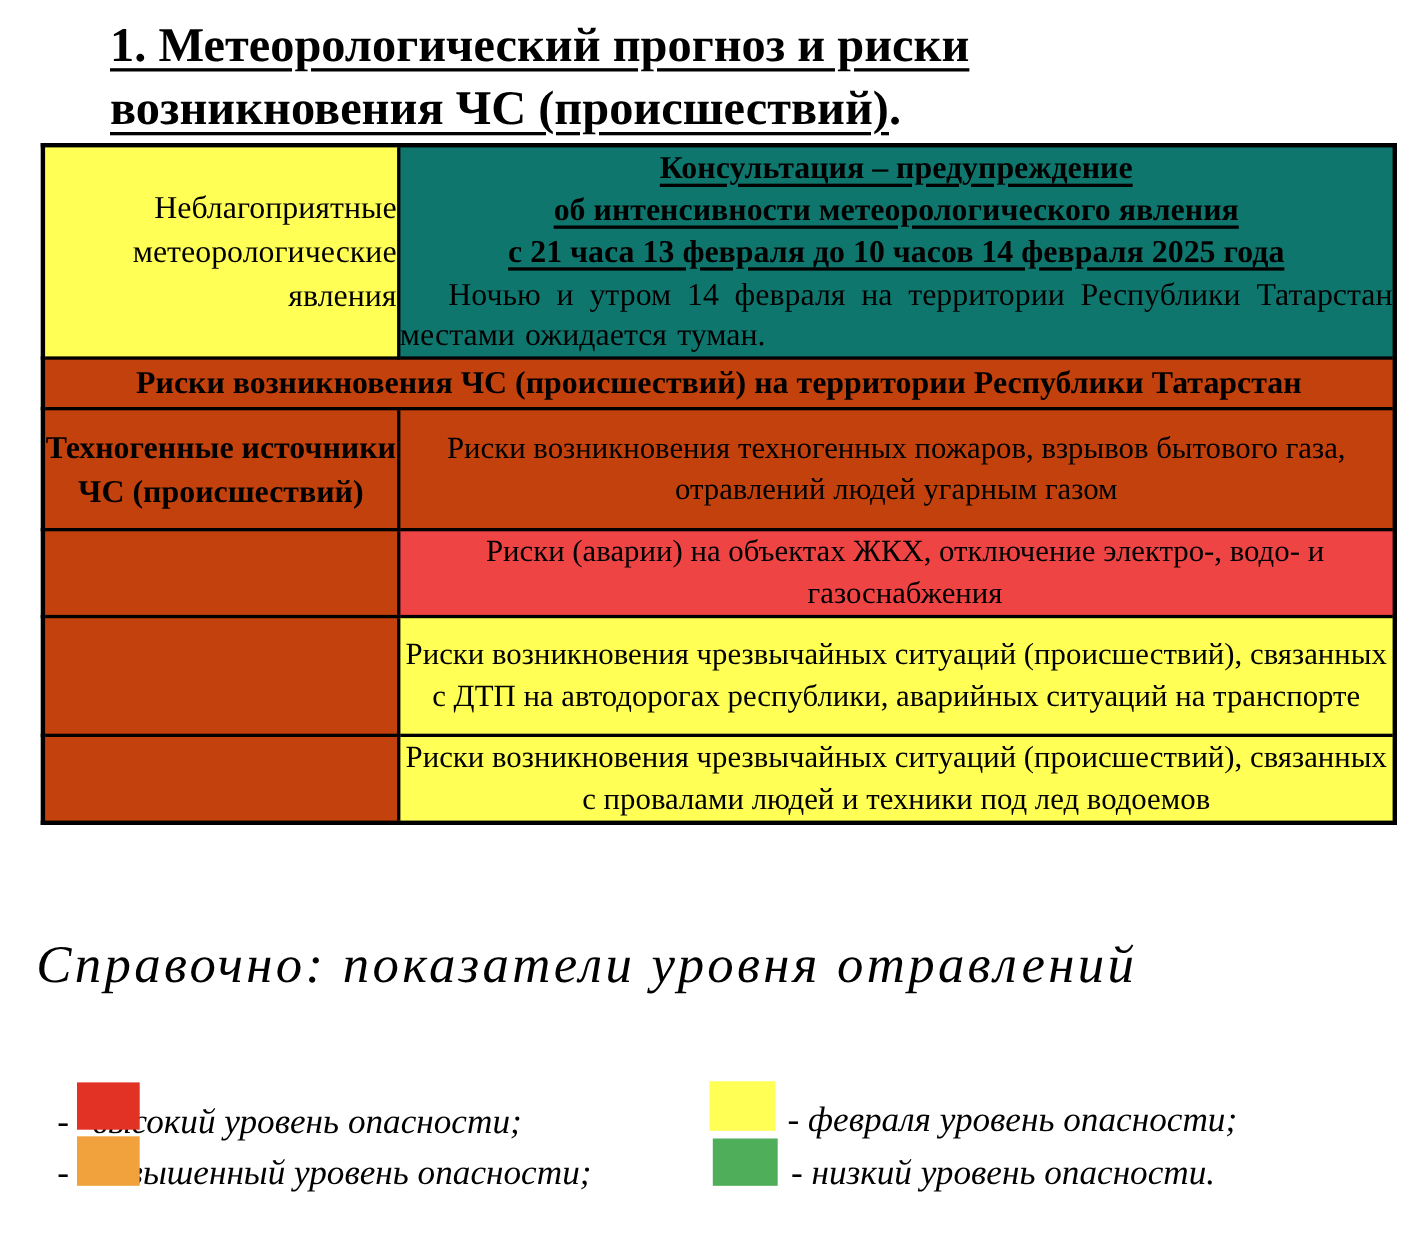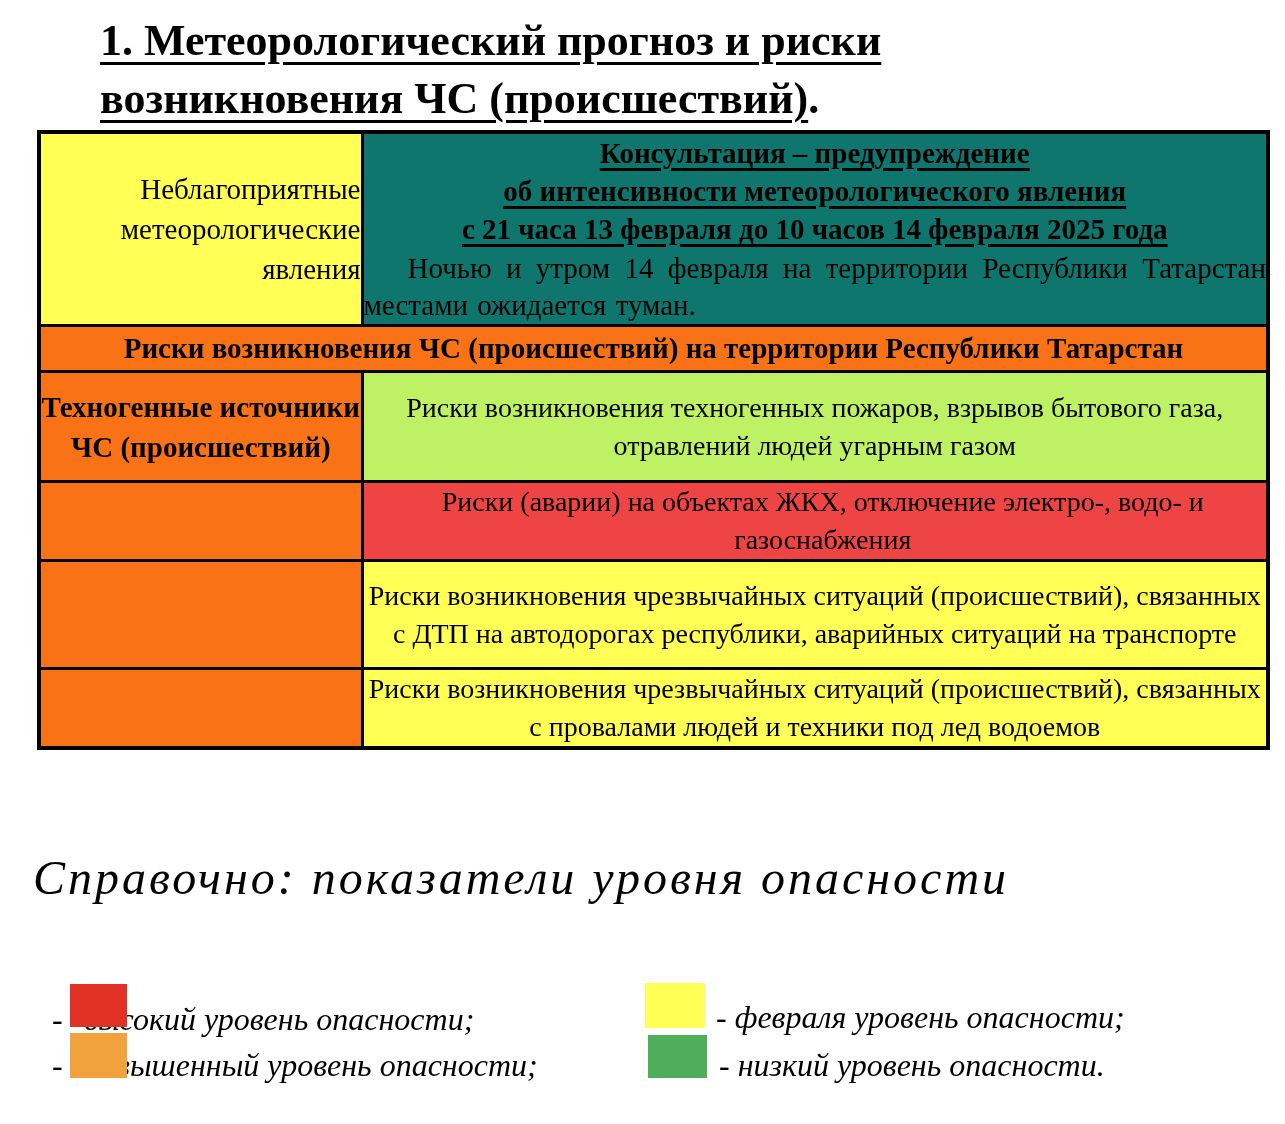--- a/index.html
+++ b/index.html
@@ -14,21 +14,21 @@
     font-weight:bold;font-size:44px;line-height:58px;white-space:nowrap;
   }
   .u-title{text-decoration:underline;text-decoration-thickness:3px;text-underline-offset:7px;}
   
   table.forecast{
     position:absolute;left:37px;top:130px;width:1233px;
     border-collapse:collapse;table-layout:fixed;background:#fff;
     border:4px solid #000;
   }
   table.forecast td{
-    border:3px solid #000;vertical-align:middle;padding:0;background:#f97316;
+    border:3px solid #000;vertical-align:middle;padding:0;background:#c2410c;
   }
   tr.r1{height:186px;}
   tr.band-row{height:46px;}
   tr.r3{height:110px;}
   tr.r4{height:78px;}
   tr.r5{height:108px;}
   tr.r6{height:72px;}
   td.col-hdr-left{
     font-weight:normal;font-size:29px;line-height:40px;text-align:right;padding:0 6px;
   }
@@ -79,38 +79,38 @@
         <div><span class="u-cell">с 21 часа 13 февраля до 10 часов 14 февраля 2025 года</span></div>
       </div>
       <p class="consult-para">Ночью и утром 14 февраля на территории Республики Татарстан местами ожидается туман.</p>
     </td>
   </tr>
   <tr class="band-row">
     <td class="band-cell" colspan="2">Риски возникновения ЧС (происшествий) на территории Республики Татарстан</td>
   </tr>
   <tr class="r3">
     <td class="row-hdr">Техногенные источники ЧС (происшествий)</td>
-    <td class="risk-cell" style="background-color: #bef264;">Риски возникновения техногенных пожаров, взрывов бытового газа, отравлений людей угарным газом</td>
+    <td class="risk-cell" style="background-color: #c2410c;">Риски возникновения техногенных пожаров, взрывов бытового газа, отравлений людей угарным газом</td>
   </tr>
   <tr class="r4">
     <td></td>
     <td class="risk-cell" style="background-color: #ef4444; padding-left: 16px;">Риски (аварии) на объектах ЖКХ, отключение электро-, водо- и газоснабжения</td>
   </tr>
   <tr class="r5">
     <td></td>
     <td class="risk-cell" style="background-color: rgb(255, 255, 85);">Риски возникновения чрезвычайных ситуаций (происшествий), связанных с ДТП на автодорогах республики, аварийных ситуаций на транспорте</td>
   </tr>
   <tr class="r6">
     <td></td>
     <td class="risk-cell" style="background-color: rgb(255, 255, 85);">Риски возникновения чрезвычайных ситуаций (происшествий), связанных с провалами людей и техники под лед водоемов</td>
   </tr>
 </tbody>
   </table>
 
-<div class="ref-heading">Справочно: показатели уровня опасности</div>
+<div class="ref-heading">Справочно: показатели уровня отравлений</div>
 
 <span class="legend-text" style="left:52px;top:1000px;">-</span>
 <span class="legend-text" style="left:84px;top:1000px;">высокий уровень опасности;</span>
 <div class="swatch" style="left: 70px; top: 984px; width: 57px; height: 43px; background-color: rgb(226, 49, 37);"></div>
 
 <span class="legend-text" style="left:52px;top:1046px;">-</span>
 <span class="legend-text" style="left:84px;top:1046px;">повышенный уровень опасности;</span>
 <div class="swatch" style="left: 70px; top: 1033px; width: 57px; height: 45px; background-color: rgb(242, 162, 60);"></div>
 
 <div class="swatch" style="left: 645px; top: 983px; width: 60px; height: 45px; background-color: rgb(255, 255, 85);"></div>

